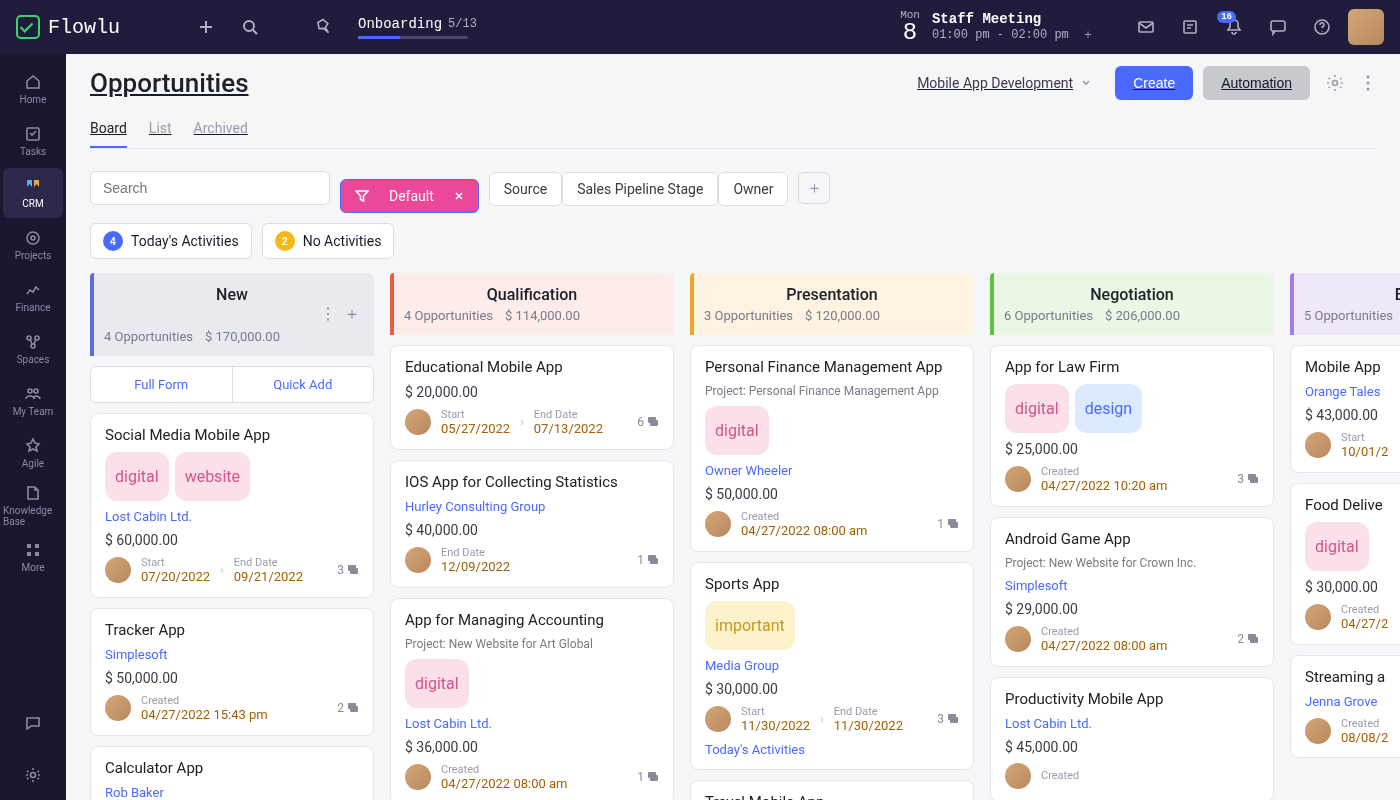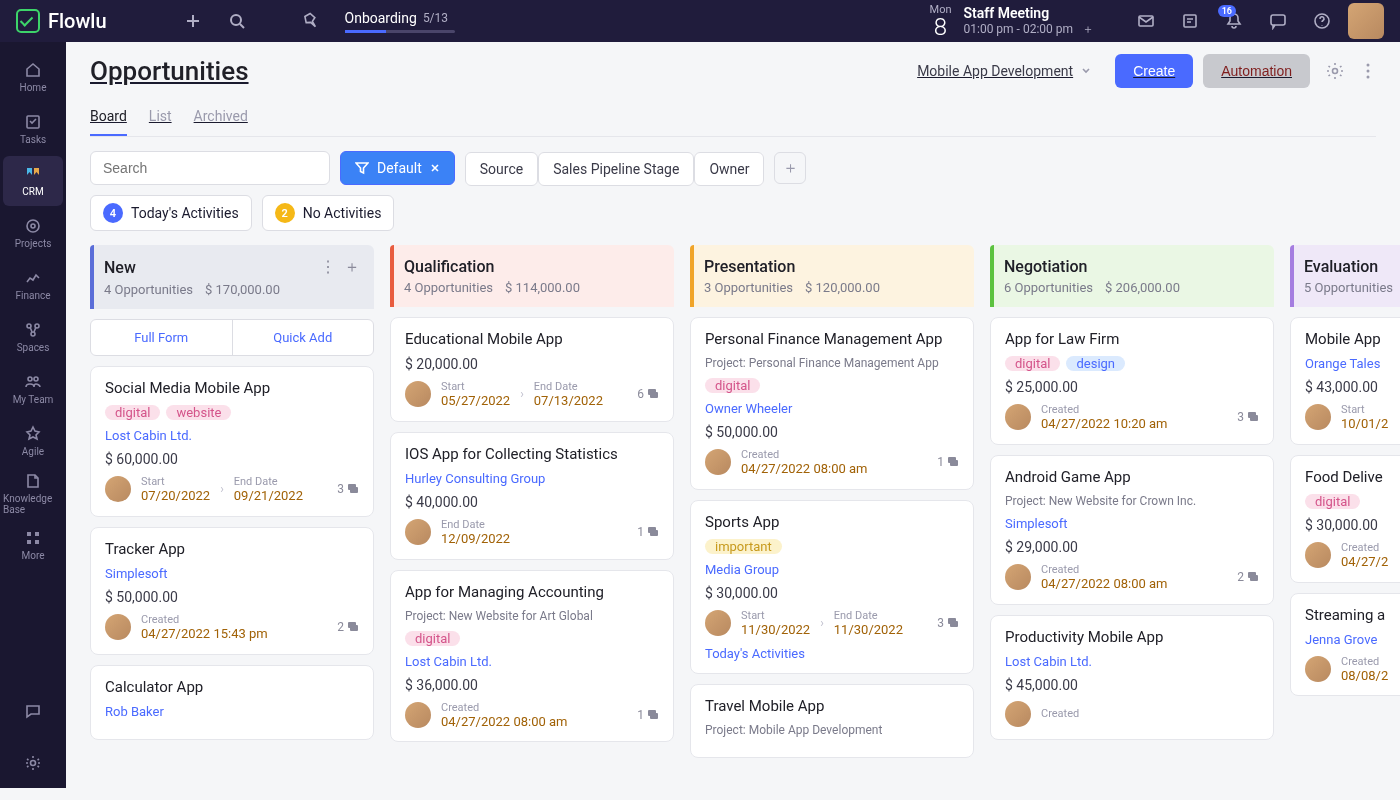--- a/index.html
+++ b/index.html
@@ -1,19 +1,19 @@
 <!DOCTYPE html>
 <html><head>
 <meta charset="utf-8">
 <style>
 * { margin: 0; padding: 0; box-sizing: border-box; }
 body { font-family: -apple-system, BlinkMacSystemFont, "Segoe UI", Roboto, sans-serif; background: #f5f6f8; height: 800px; width: 1400px; overflow: hidden; color: #1a1a2e; }
 
 
-.topbar { height: 42px; background: #201c3c; display: flex; align-items: center; padding: 0 16px; color: #fff; gap: 8px; }
+.topbar { height: 54px; background: #201c3c; display: flex; align-items: center; padding: 0 16px; color: #fff; gap: 8px; font-family: Liberation Mono, monospace; }
 .logo { display: flex; align-items: center; gap: 8px; font-size: 20px; font-weight: 500; margin-right: 60px; }
 .logo-mark { width: 24px; height: 24px; border: 2px solid #3dd46a; border-radius: 5px; position: relative; }
 .logo-mark::after { content: ""; position: absolute; left: 5px; top: 3px; width: 5px; height: 10px; border-right: 2px solid #3dd46a; border-bottom: 2px solid #3dd46a; transform: rotate(45deg); }
 .top-icon { width: 36px; height: 36px; display: flex; align-items: center; justify-content: center; color: #b0aec5; border-radius: 6px; cursor: pointer; }
 .onboarding { display: flex; flex-direction: column; margin-left: 8px; }
 .onboarding-top { display: flex; align-items: center; gap: 6px; font-size: 14px; }
 .onb-count { color: #b0aec5; font-size: 12px; }
 .onb-bar { width: 110px; height: 3px; background: #4a456a; margin-top: 4px; border-radius: 2px; position: relative; }
 .onb-bar::after { content: ""; position: absolute; left: 0; top: 0; height: 100%; width: 38%; background: #4a6aff; }
 .spacer { flex: 1; }
@@ -39,31 +39,31 @@
 
 
 .main { flex: 1; overflow: hidden; display: flex; flex-direction: column; background: #f5f6f8; }
 .page-head { padding: 12px 24px 0; background: #f5f6f8; text-decoration: underline; }
 .head-row { display: flex; align-items: center; gap: 14px; }
 .title { font-size: 26px; font-weight: 500; color: #202028; }
 .head-right { display: flex; align-items: center; gap: 10px; margin-left: auto; }
 .dd { display: flex; align-items: center; gap: 8px; font-size: 14px; color: #3a3a48; padding: 8px 14px; cursor: pointer; }
 .btn { padding: 9px 18px; border-radius: 6px; font-size: 14px; font-weight: 500; border: none; cursor: pointer; }
 .btn-primary { background: #4a6aff; color: #fff; }
-.btn-muted { background: #c8c9ce; color: #7f1d1d; }
+.btn-muted { background: #c8c9ce; color: #0f172a; }
 .gear { color: #9a9aac; cursor: pointer; padding: 6px; }
 
 .tabs { display: flex; gap: 22px; margin-top: 14px; border-bottom: 1px solid #e5e6eb; }
 .tab { padding: 6px 0 10px; font-size: 14px; color: #9a9aac; cursor: pointer; border-bottom: 2px solid transparent; }
 .tab.active { color: #202028; border-bottom-color: #4a6aff; }
 
 .filter-row { padding: 14px 24px 10px; display: flex; gap: 10px; align-items: center; flex-wrap: wrap; }
 .search { width: 240px; padding: 8px 12px; border: 1px solid #dcdde3; border-radius: 6px; font-size: 14px; background: #fff; }
 .chip { padding: 8px 14px; border: 1px solid #dcdde3; border-radius: 6px; background: #fff; font-size: 14px; color: #3a3a48; cursor: pointer; }
-.chip-filter { background: #3b82f6; color: #fff; border-color: #4a6aff; display: flex; align-items: center; gap: 8px; }
+.chip-filter { background: #ec4899; color: #fff; border-color: #4a6aff; display: flex; align-items: center; gap: 20px; margin-top: 16px; }
 .add-filter { width: 32px; height: 32px; border: 1px solid #dcdde3; border-radius: 6px; display: flex; align-items: center; justify-content: center; color: #9a9aac; cursor: pointer; }
 
 .activity-row { padding: 0 24px 14px; display: flex; gap: 10px; }
 .act-chip { padding: 7px 12px; border: 1px solid #dcdde3; border-radius: 6px; background: #fff; font-size: 14px; display: flex; align-items: center; gap: 8px; cursor: pointer; }
 .act-badge { width: 20px; height: 20px; border-radius: 50%; display: flex; align-items: center; justify-content: center; font-size: 11px; font-weight: 600; color: #fff; }
 .bd-blue { background: #4a6aff; }
 .bd-yellow { background: #f5b817; }
 
 
 .board { flex: 1; overflow-x: auto; overflow-y: hidden; padding: 0 0 0 24px; display: flex; gap: 16px; }
@@ -73,34 +73,34 @@
 .col-new .col-head { background: #e8eaf0; }
 .col-new .col-head::before { background: #5a6dd8; }
 .col-qual .col-head { background: #fdecea; }
 .col-qual .col-head::before { background: #e85c3f; }
 .col-pres .col-head { background: #fdf3e0; }
 .col-pres .col-head::before { background: #f0a429; }
 .col-neg .col-head { background: #eaf7e4; }
 .col-neg .col-head::before { background: #5cc23f; }
 .col-eval .col-head { background: #efe8f8; }
 .col-eval .col-head::before { background: #a57de0; }
-.col-name { font-size: 16px; font-weight: 500; color: #202028; display: flex; align-items: center; }
+.col-name { font-size: 16px; font-weight: 500; color: #202028; display: flex; align-items: center; flex-direction: column; }
 .col-actions { margin-left: auto; display: flex; gap: 8px; color: #8a8a9a; }
 .col-sub { font-size: 13px; color: #7a7a8a; margin-top: 4px; display: flex; gap: 12px; }
 .col-body { flex: 1; overflow-y: auto; padding-top: 10px; display: flex; flex-direction: column; gap: 10px; }
 
 .quick-row { display: flex; border: 1px solid #dcdde3; border-radius: 6px; background: #fff; }
 .quick-row > div { flex: 1; text-align: center; padding: 10px 0; font-size: 13px; color: #4a6aff; cursor: pointer; }
 .quick-row > div:first-child { border-right: 1px solid #dcdde3; }
 
 .card { background: #fff; border: 1px solid #e5e6eb; border-radius: 8px; padding: 12px 14px; font-size: 13px; }
 .card-title { font-size: 15px; color: #202028; margin-bottom: 8px; }
 .proj { color: #7a7a8a; font-size: 12px; margin-bottom: 8px; }
 .tags { display: flex; gap: 6px; margin-bottom: 8px; flex-wrap: wrap; }
-.tag { padding: 0 10px; border-radius: 12px; font-size: 13px; }
+.tag { padding: 15px 10px; border-radius: 12px; font-size: 16px; }
 .tag-pink { background: #fbe0ea; color: #d4548a; }
 .tag-pink2 { background: #fbe0ea; color: #d4548a; }
 .tag-blue { background: #dbeafe; color: #4a6aff; }
 .tag-yellow { background: #fcf2cb; color: #c79a1e; }
 .link { color: #4a6aff; font-size: 13px; margin-bottom: 8px; display: block; cursor: pointer; }
 .amt { color: #3a3a48; font-size: 14px; margin-bottom: 8px; }
 .meta-row { display: flex; align-items: center; gap: 10px; font-size: 12px; color: #6a6a7a; }
 .avatar-sm { width: 26px; height: 26px; border-radius: 50%; background: linear-gradient(135deg,#d4a574,#b88960); flex-shrink: 0; }
 .date-block { display: flex; flex-direction: column; line-height: 1.2; }
 .date-lbl { font-size: 11px; color: #9a9aac; }

